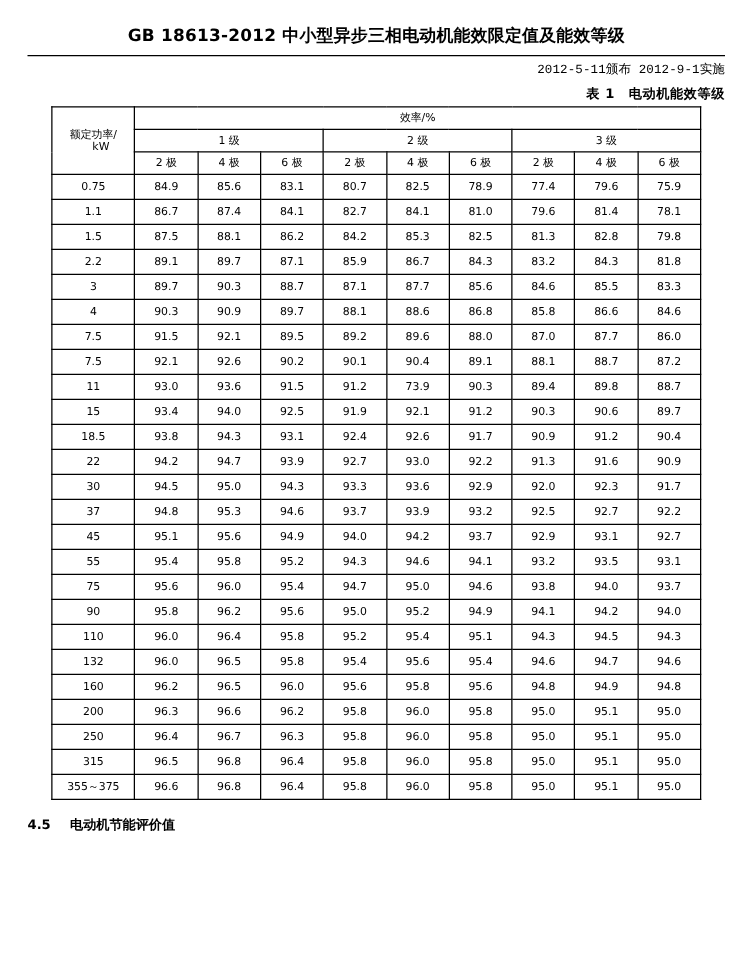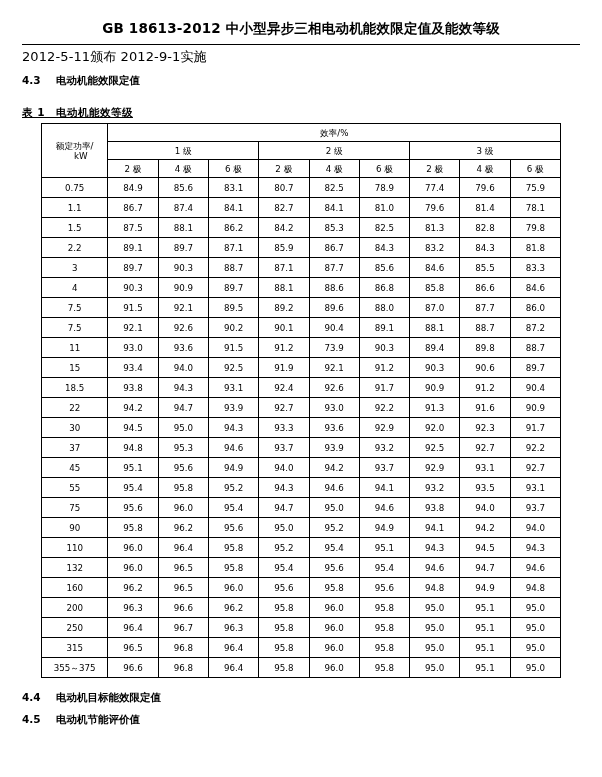--- a/index.html
+++ b/index.html
@@ -32,23 +32,24 @@
   }
   .title-rule {
     width: 558px;
     margin: 0 auto;
     border-bottom: 1px solid #000;
     height: 0;
   }
   .pubdate-row {
     width: 558px;
     margin: 3px auto 0 auto;
-    text-align: left;
-    font-size: 13px;
+    text-align: right;
+    font-size: 10px;
     letter-spacing: 0.1px;
+    font-family: Liberation Mono, monospace;
   }
   .body-wrap {
     width: 558px;
     margin: 0 auto;
   }
   .clause-head {
     font-size: 10.5px;
     font-weight: bold;
     margin-top: 8px;
     margin-bottom: 3px;
@@ -58,27 +59,26 @@
     width: 34px;
   }
   .para {
     font-size: 10.5px;
     line-height: 1.55;
     text-indent: 21px;
     margin: 0 0 2px 0;
     text-align: justify;
   }
   .table-caption {
-    text-align: left;
+    text-align: right;
     font-size: 10.5px;
     font-weight: bold;
-    margin-top: 18px;
+    margin-top: 6px;
     margin-bottom: 3px;
     letter-spacing: 0.5px;
-    text-decoration: underline;
   }
   table.eff {
     border-collapse: collapse;
     width: 520px;
     margin: 0 auto;
     font-size: 8.7px;
     table-layout: fixed;
   }
   table.eff td, table.eff th {
     border: 1px solid #000;
@@ -119,23 +119,20 @@
 <body>
 
 <div class="page">
 
   <div class="doc-title">GB 18613-2012 中小型异步三相电动机能效限定值及能效等级</div>
   <div class="title-rule"></div>
   <div class="pubdate-row">2012-5-11颁布  2012-9-1实施</div>
 
   <div class="body-wrap">
 
-    <div class="clause-head">
-      <span class="num">4.3</span><span>电动机能效限定值</span>
-    </div>
 
     <div class="table-caption">表 1　电动机能效等级</div>
 
     <table class="eff">
       <colgroup>
         <col style="width:66px">
         <col style="width:50px">
           <col style="width:50px">
           <col style="width:50px">
         <col style="width:50px">
@@ -469,22 +466,19 @@
             <td>95.8</td>
             <td>95.0</td>
             <td>95.1</td>
             <td>95.0</td>
           </tr>
       </tbody>
     </table>
 
     <div class="sec-gap"></div>
 
-    <div class="clause-head">
-      <span class="num">4.4</span><span>电动机目标能效限定值</span>
-    </div>
 
     <div class="clause-head">
       <span class="num">4.5</span><span>电动机节能评价值</span>
     </div>
 
   </div>
 </div>
 
 </body></html>

